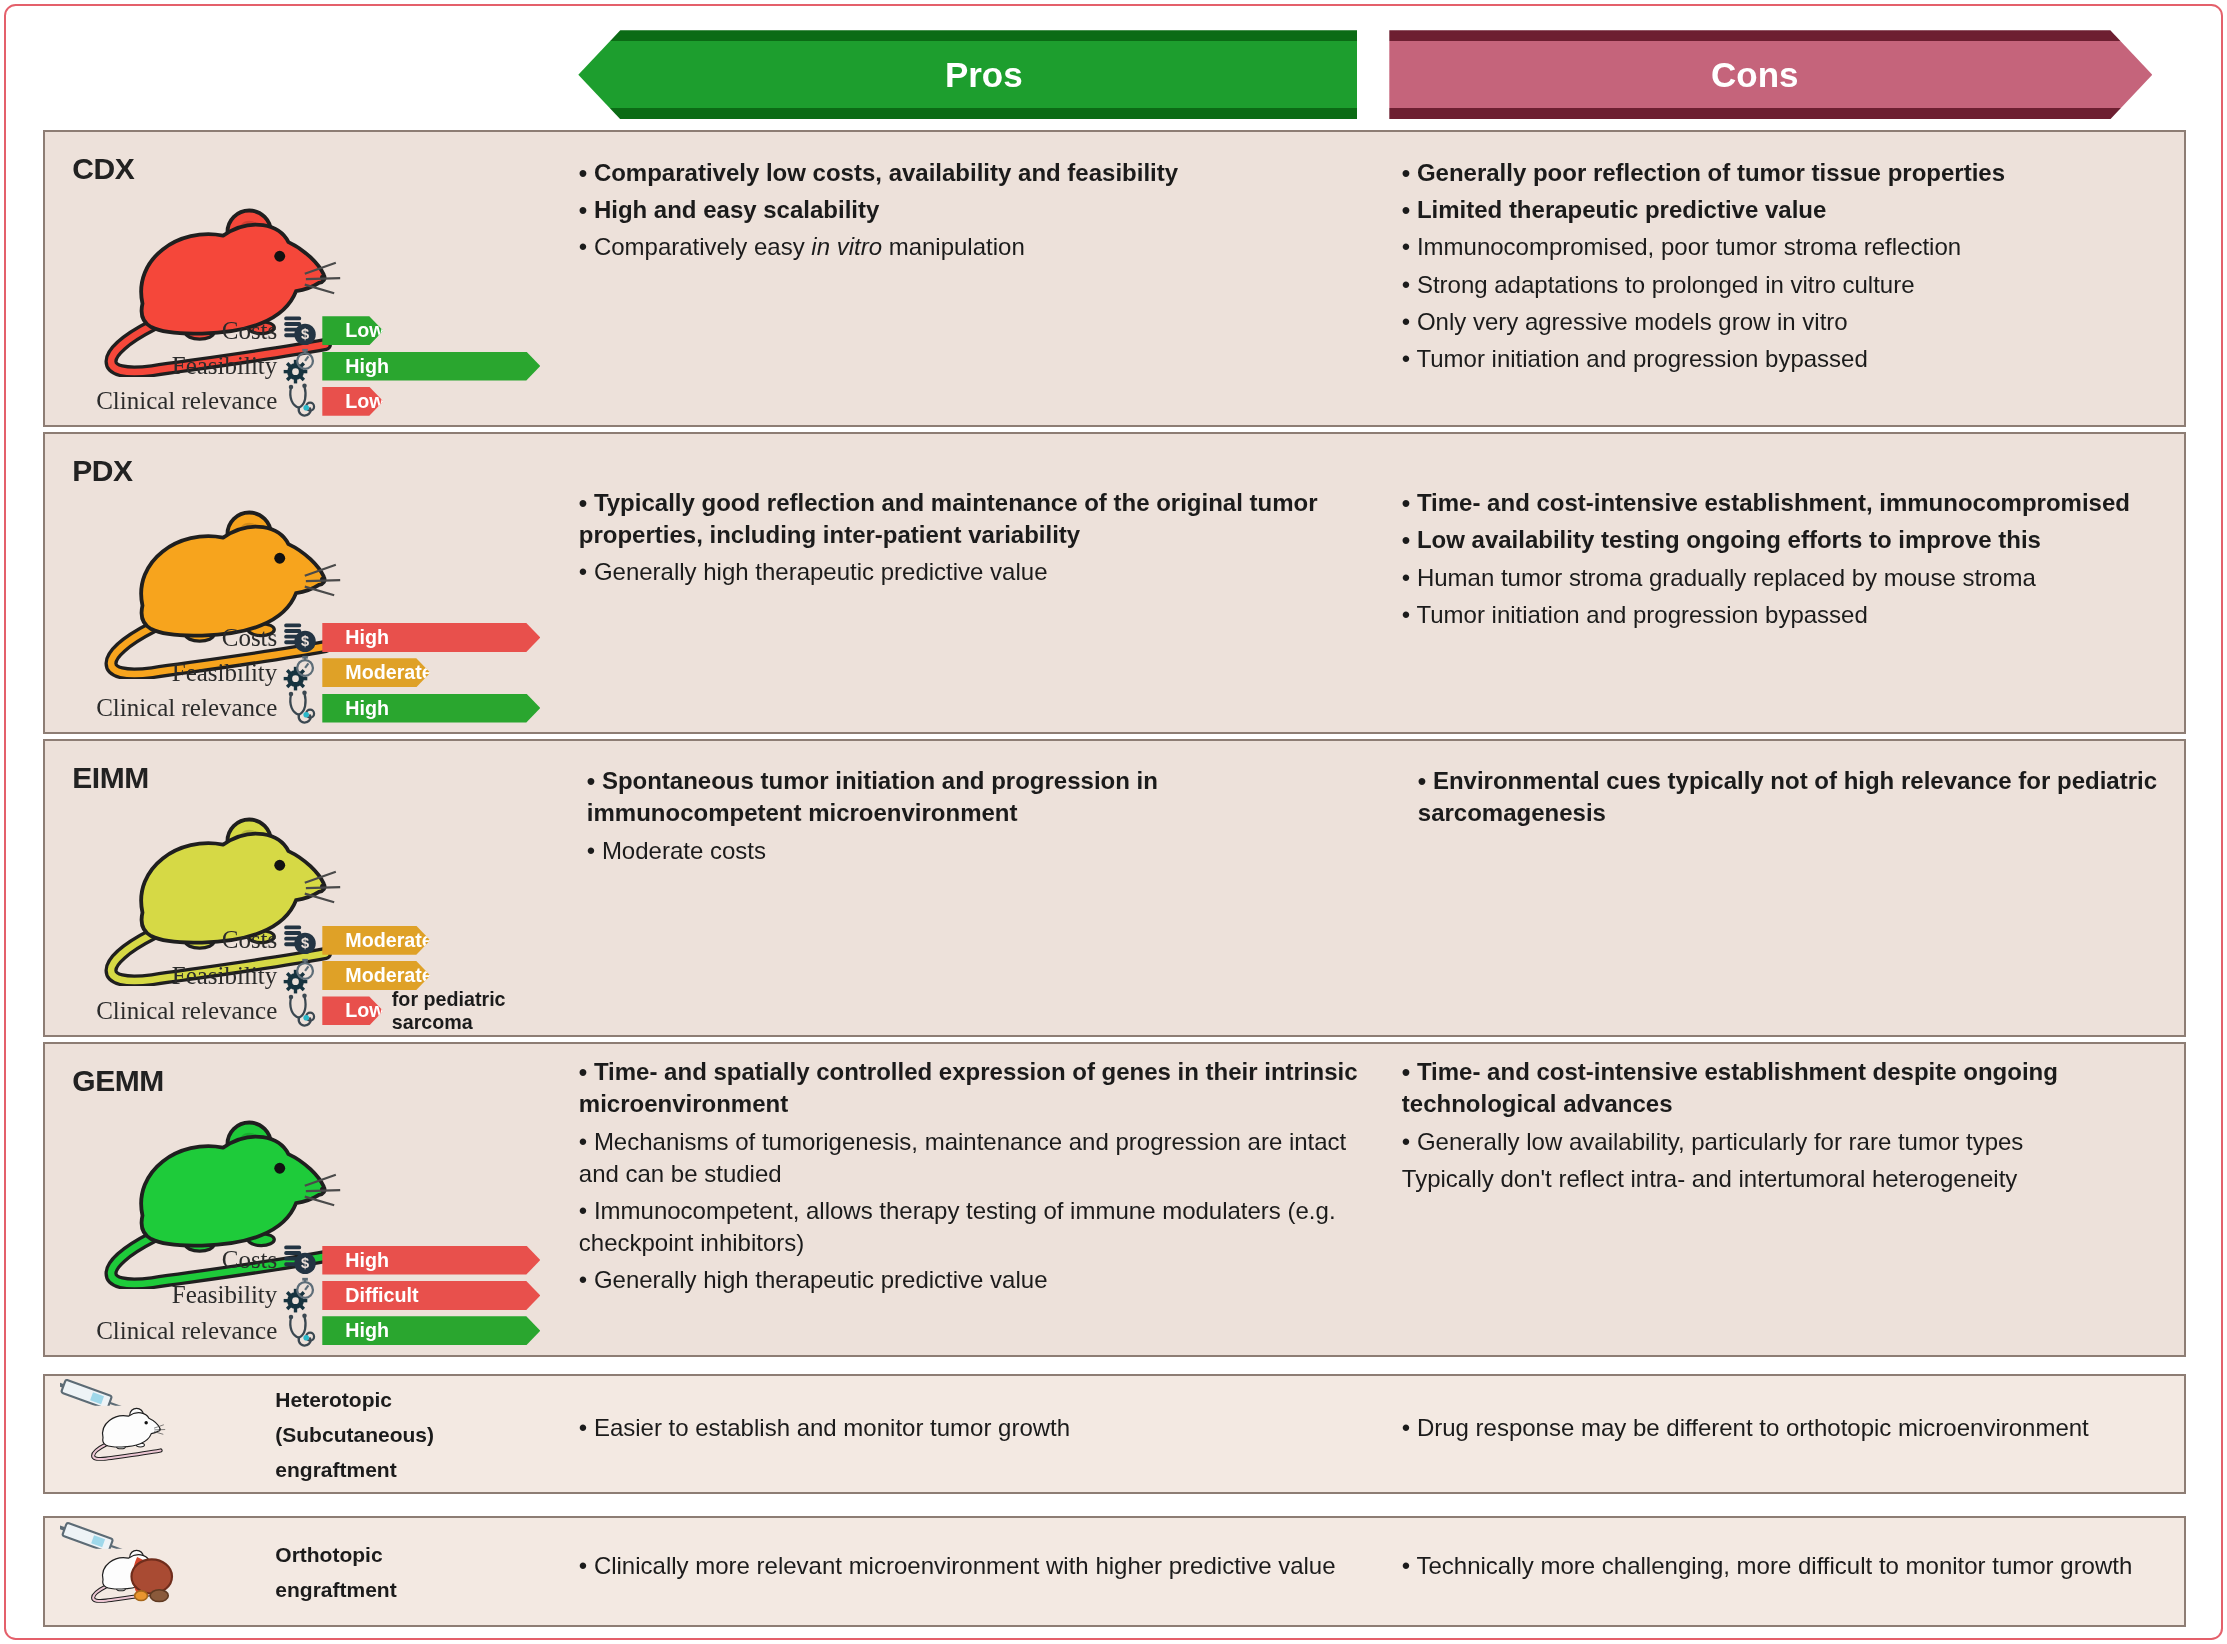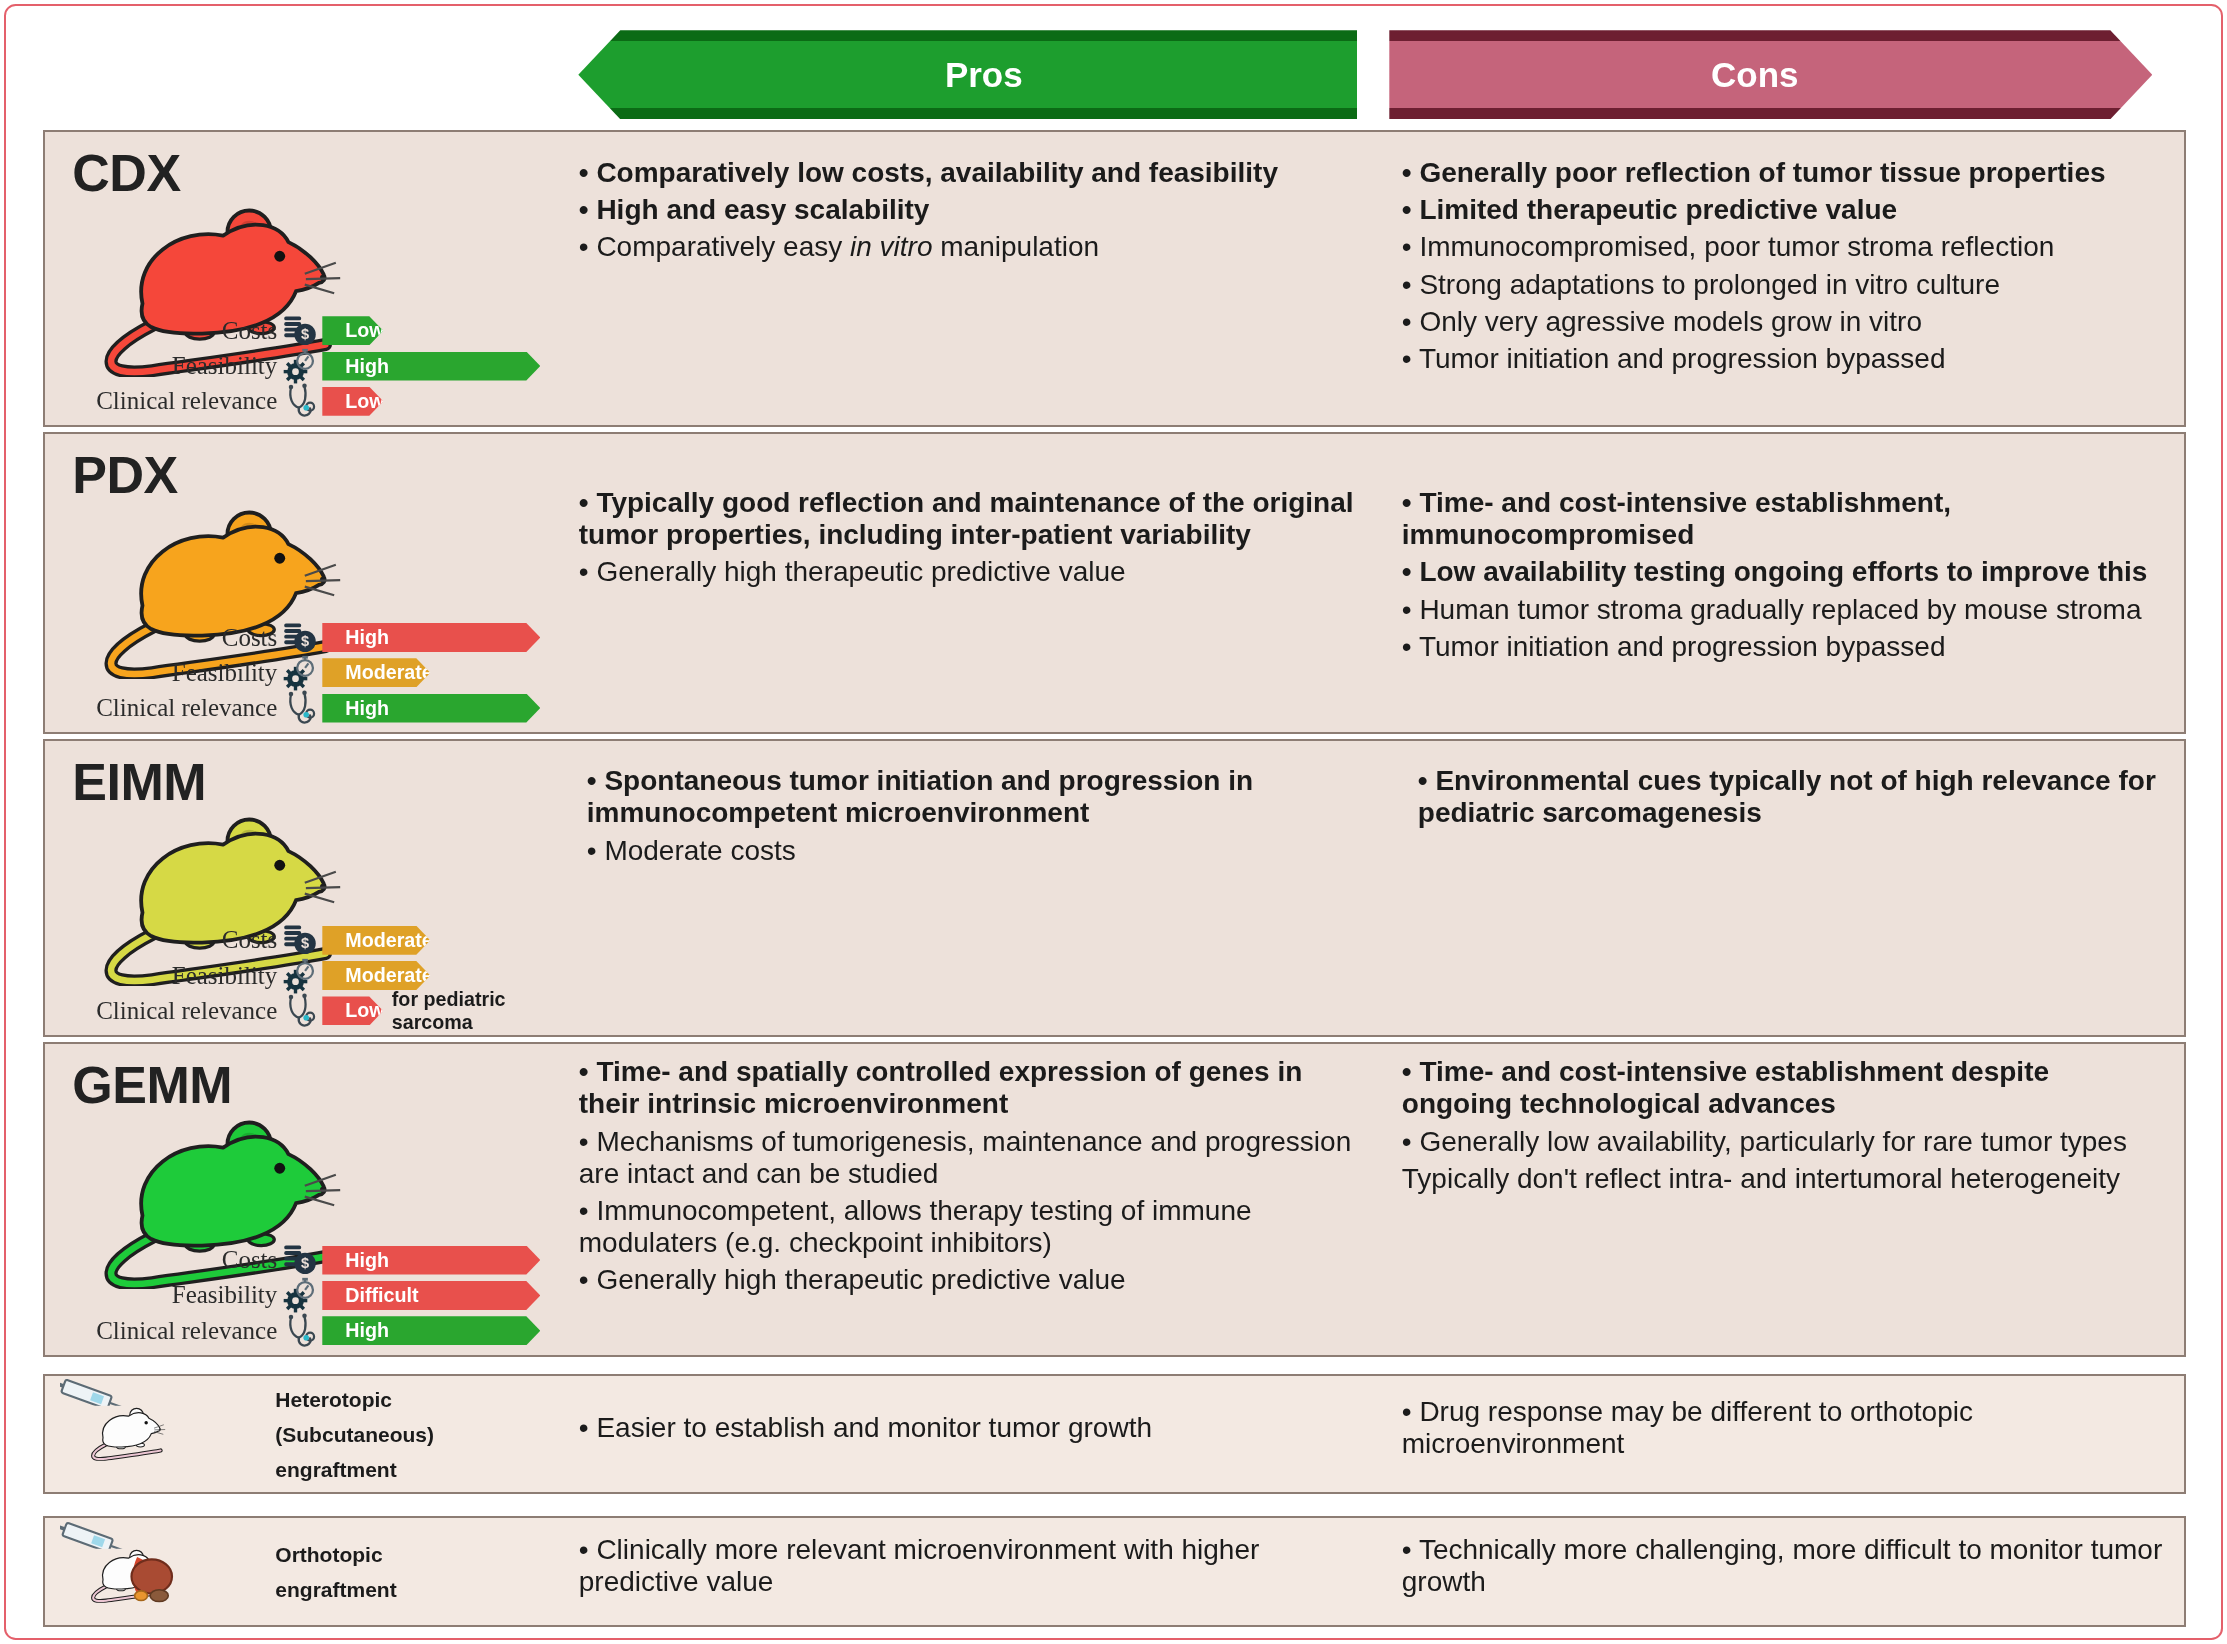--- a/index.html
+++ b/index.html
@@ -32,41 +32,41 @@
   .row-5{height:111px;margin-bottom:0 !important;}
 
   .cell{position:relative;box-sizing:border-box;}
   .cell.pros{padding:24.5px 32px 5.3px 8.5px;}
   .cell.cons{padding:24.5px 19px 5.3px 8.5px;}
   .row-1 .cell.pros,.row-1 .cell.cons{padding-top:53px;}
   .row-2 .cell.pros,.row-2 .cell.cons{}
   .row-3 .cell.pros,.row-3 .cell.cons{padding-top:12.8px;}
   .row.eng .cell.pros,.row.eng .cell.cons{display:flex;align-items:center;padding-top:0;}
 
-  .model-title{position:absolute;left:27px;top:11px;margin:0;font-size:52px;font-weight:bold;color:#222;letter-spacing:-0.5px;}
+  .model-title{position:absolute;left:27px;top:20px;margin:0;font-size:30px;font-weight:bold;color:#222;letter-spacing:-0.5px;}
   .mouse{position:absolute;left:43px;top:60px;width:256px;height:auto;}
 
   
   .ratings{position:absolute;left:0;bottom:8.5px;width:100%;}
   .rline{display:flex;align-items:center;margin-top:4.3px;height:31px;}
   .rlabel{width:232px;text-align:right;font-family:"Liberation Serif",serif;font-size:25px;color:#2b2b2b;flex:none;}
   .ricon{width:45px;flex:none;display:flex;justify-content:center;align-items:center;}
   .ricon svg{width:36px;height:36px;}
   .badge{flex:none;height:29px;line-height:29px;color:#fff;font-weight:bold;font-size:19.7px;padding-left:23px;box-sizing:border-box;
          clip-path:polygon(0 0,calc(100% - 14px) 0,100% 50%,calc(100% - 14px) 100%,0 100%);}
   .bg-green{background:#2aa62f;}
   .bg-red{background:#e8504c;}
   .bg-orange{background:#dfa127;}
   .w-short{width:61px;}
   .w-med{width:108px;}
   .w-long{width:218px;}
   .rnote{font-size:19.7px;font-weight:bold;margin-left:8.5px;color:#1b1b1b;}
 
   
-  .bullet{margin:0 0 5.3px 0;font-size:28px;line-height:32px;}
+  .bullet{margin:0 0 5.3px 0;font-size:24px;line-height:32px;}
   .bullet::before{content:"• ";}
   .bullet.bold{font-weight:bold;}
   .bullet.no-dot::before{content:"";}
   .bullet i{font-style:italic;}
 
   
   .eng-art{position:absolute;left:15px;top:3.2px;width:160px;height:auto;}
   .eng-title{position:absolute;left:230px;top:50%;transform:translateY(-50%);margin:0;
              font-size:21px;line-height:35px;font-weight:bold;width:298px;}
   .row-4 .eng-title{width:208px;}

